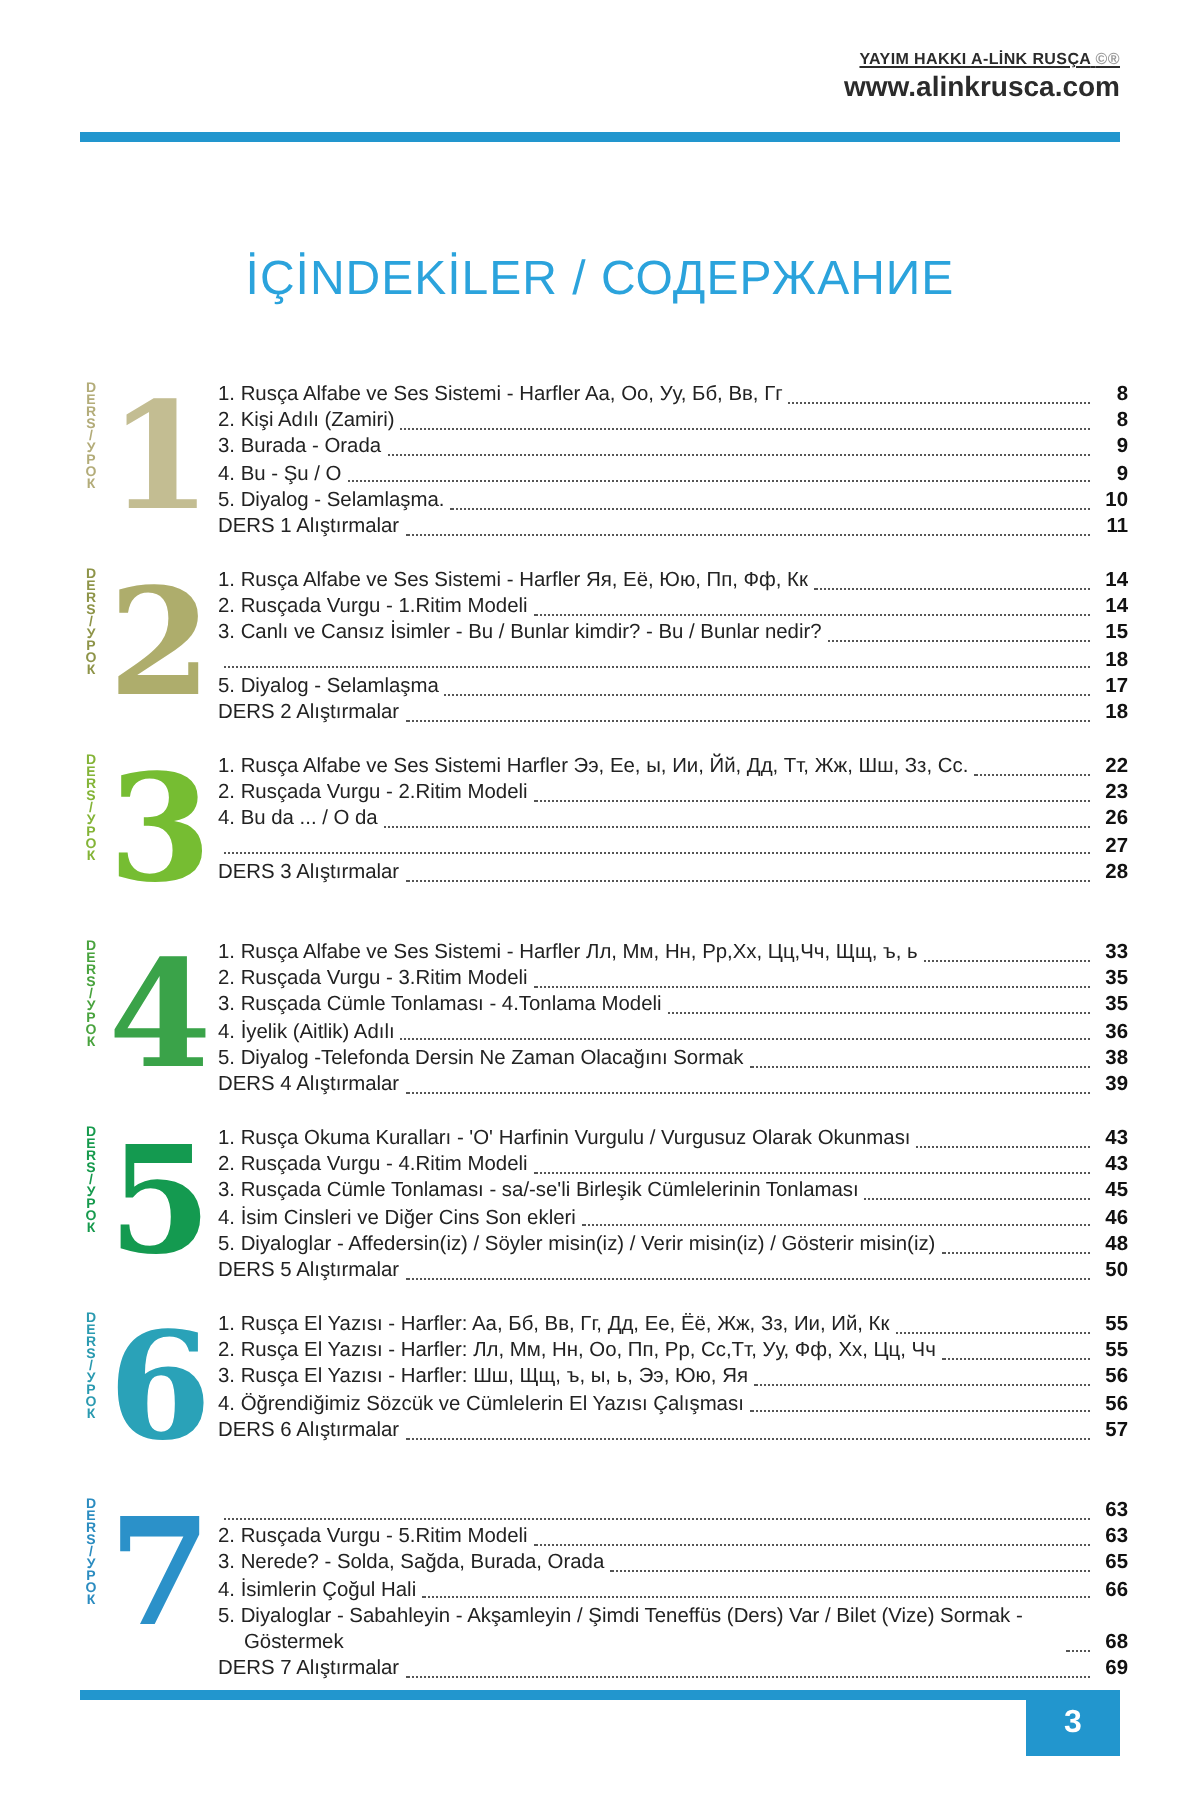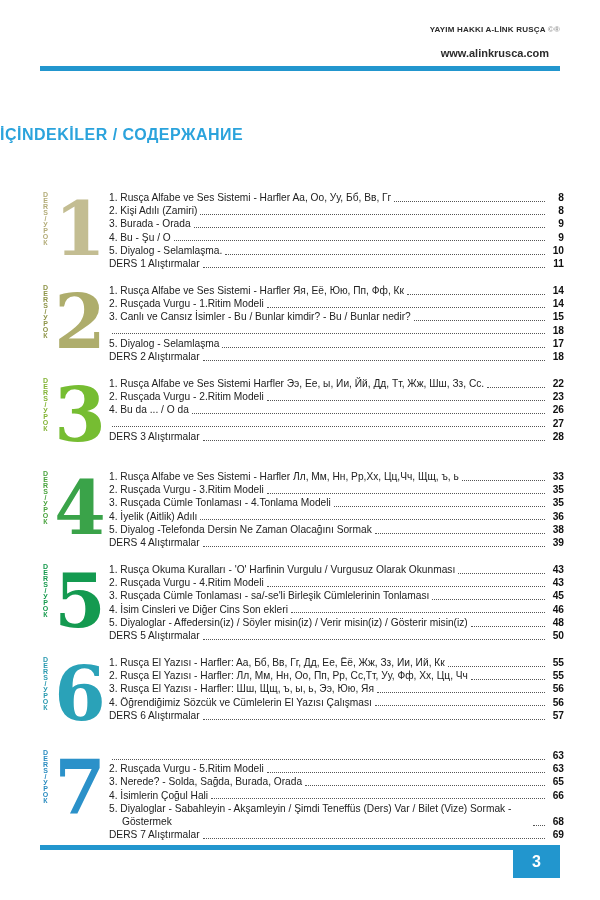--- a/index.html
+++ b/index.html
@@ -3,30 +3,30 @@
 <meta charset="utf-8">
 <style>
   html,body { margin:0; padding:0; background:#e8e8e8; }
   .page {
     position:relative; width:600px; height:900px; margin:0 auto;
     background:#ffffff; overflow:hidden;
     font-family:"Liberation Sans", sans-serif; color:#1c1c1c;
   }
   
   .header { position:absolute; top:25px; right:40px; text-align:right; }
-  .header .copyright { font-size:8px; font-weight:bold; color:#2b2b2b; letter-spacing:.2px; }
+  .header .copyright { font-size:8px; font-weight:bold; color:#2b2b2b; letter-spacing:.2px;text-decoration:underline; }
   .header .copyright .marks { color:#9a9a9a; }
-  .header .website { font-size:11px; font-weight:bold; color:#2b2b2b; margin-top:13px;text-align:center; }
+  .header .website { font-size:14px; font-weight:bold; color:#2b2b2b; margin-top:1px; }
   
   .rule-top { position:absolute; top:66px; left:40px; right:40px; height:5px; }
   .rule-bottom { position:absolute; top:845px; left:40px; right:40px; height:5px; }
   
   .title {
     position:absolute; top:126px; left:0; width:100%;
-    text-align:left; font-size:16px; font-weight:bold; letter-spacing:.5px;
+    text-align:center; font-size:24px; font-weight:normal; letter-spacing:.5px;
   }
   
   .sections { position:absolute; top:189px; left:40px; right:36px; }
   .section { display:flex; align-items:flex-start; margin-bottom:9px; }
   .lesson-label {
     writing-mode:vertical-rl; text-orientation:upright;
     font-size:7px; font-weight:bold; line-height:11px;
     height:82px; flex:0 0 11px; letter-spacing:-1px; margin-top:2px;
   }
   .big-number {

